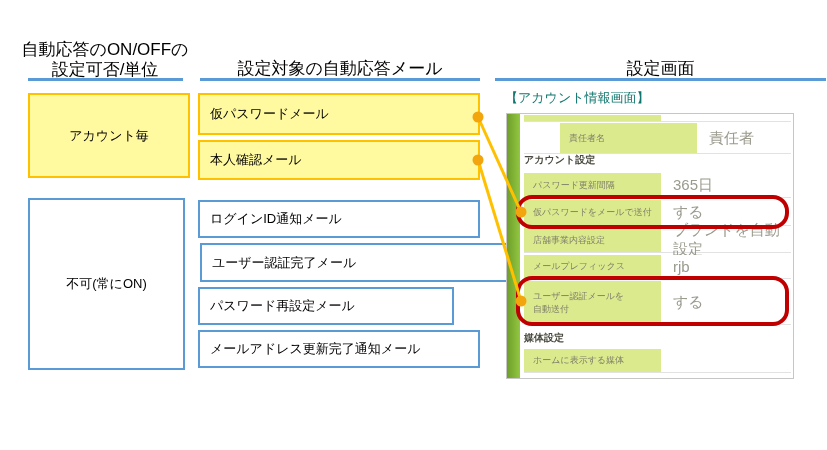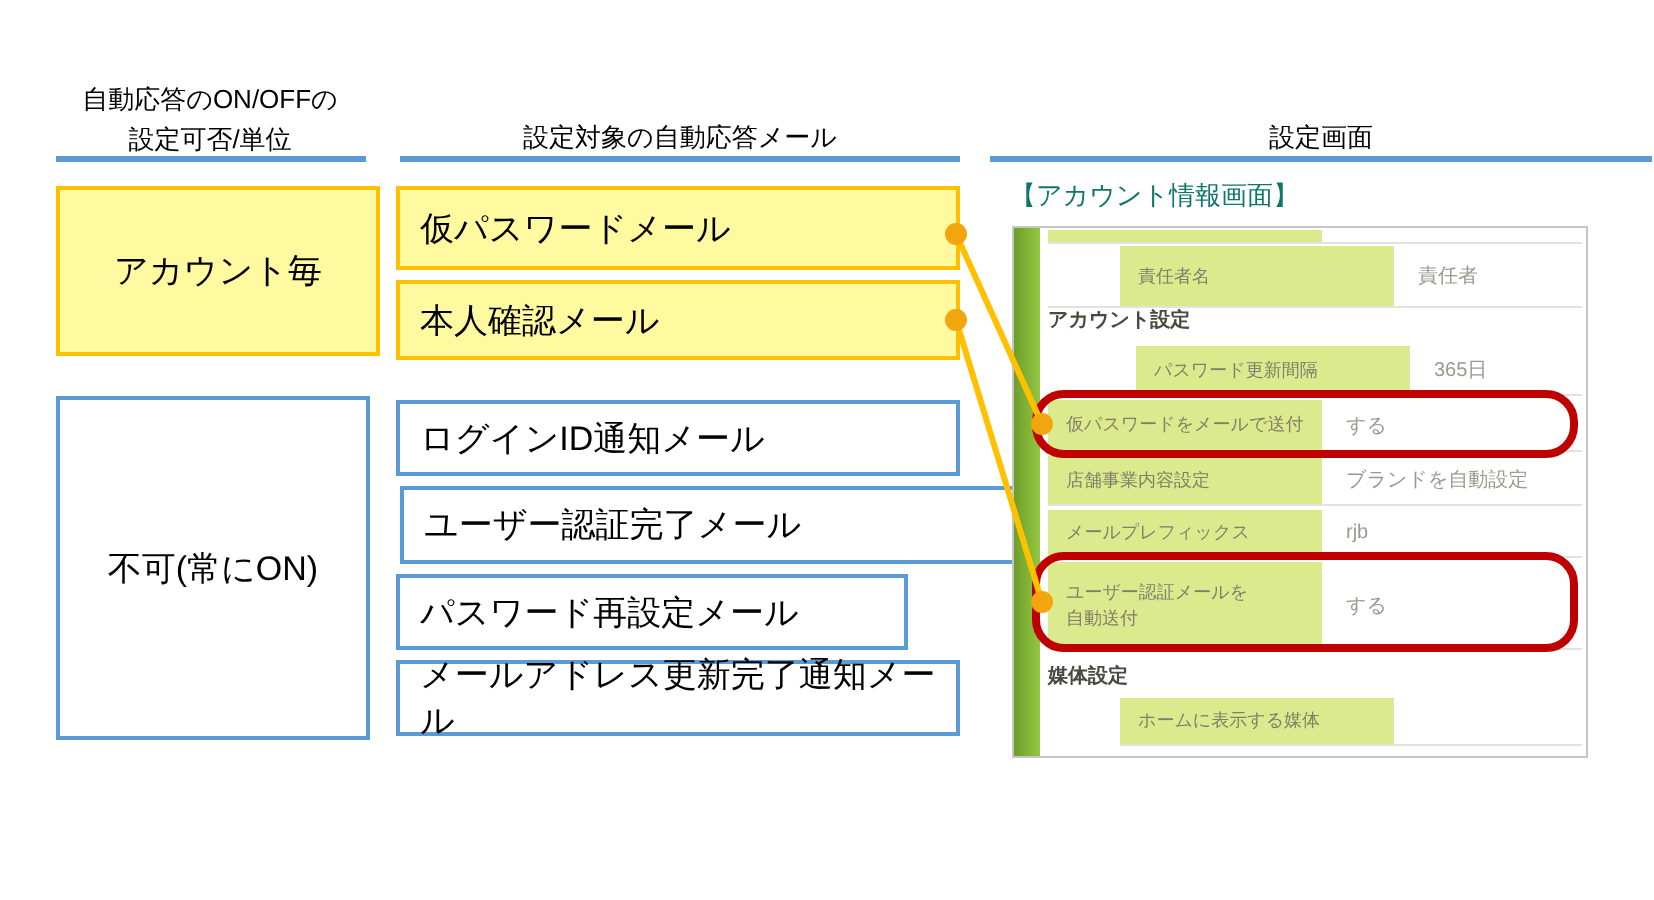--- a/index.html
+++ b/index.html
@@ -10,36 +10,36 @@
     width: 827px;
     height: 450px;
     background: #ffffff;
     overflow: hidden;
   }
 
   
   .col-header {
     position: absolute;
     text-align: center;
-    font-size: 13px;
+    font-size: 17px;
     line-height: 20px;
     color: #000;
   }
   .underline {
     position: absolute;
     height: 3px;
     background: #5B9BD5;
   }
 
   
   .dbox {
     position: absolute;
     display: flex;
     align-items: center;
-    font-size: 17px;
+    font-size: 13px;
     color: #000;
     background: #fff;
   }
   .dbox.center { justify-content: center; text-align: center; }
   .dbox.left-pad { padding-left: 10px; }
   .dbox.yellow { background: #FFF9A0; border: 2px solid #FFC000; }
   .dbox.blue { border: 2px solid #5B9BD5; }
 
   
   .panel {
@@ -70,21 +70,21 @@
     display: flex;
     flex-direction: column;
     justify-content: center;
     padding-left: 9px;
     line-height: 13px;
   }
   .svalue {
     flex: 1;
     background: #fff;
     color: #9a9a8e;
-    font-size: 10px;
+    font-size: 15px;
     display: flex;
     align-items: center;
     padding-left: 12px;
   }
   .ssection {
     position: absolute;
     left: 17px; right: 2px;
     display: flex;
     align-items: center;
     font-size: 10px;
@@ -170,21 +170,21 @@
       <div class="svalue"></div>
     </div>
 
     <div class="srow" style="top:9px; height:31px;padding-left:36px;">
       <div class="slabel">責任者名</div>
       <div class="svalue">責任者</div>
     </div>
 
     <div class="ssection" style="top:36px; height:20px;">アカウント設定</div>
 
-    <div class="srow" style="top:59px; height:25px;margin-left:44px;">
+    <div class="srow" style="top:59px; height:25px;">
       <div class="slabel">パスワード更新間隔</div>
       <div class="svalue">365日</div>
     </div>
 
     <div class="srow" style="top:86px; height:26px;">
       <div class="slabel">仮パスワードをメールで送付</div>
       <div class="svalue">する</div>
     </div>
 
     <div class="srow" style="top:114px; height:25px;">
@@ -200,21 +200,21 @@
     <div class="srow" style="top:167px; height:44px;">
       <div class="slabel">
         <span>ユーザー認証メールを</span>
         <span>自動送付</span>
       </div>
       <div class="svalue">する</div>
     </div>
 
     <div class="ssection" style="top:215px; height:18px;">媒体設定</div>
 
-    <div class="srow" style="top:235px; height:24px;margin-left:36px;">
+    <div class="srow" style="top:235px; height:24px;">
       <div class="slabel">ホームに表示する媒体</div>
       <div class="svalue"></div>
     </div>
   </div>
 
   <div class="ring" style="left:516px; top:195px; width:273px; height:34px;"></div>
   <div class="ring" style="left:516px; top:276px; width:273px; height:50px;"></div>
 
   <svg class="connector-layer" viewBox="0 0 827 450" xmlns="http://www.w3.org/2000/svg">
     <line x1="478" y1="117" x2="521" y2="212" stroke="#FFC000" stroke-width="3"></line>

